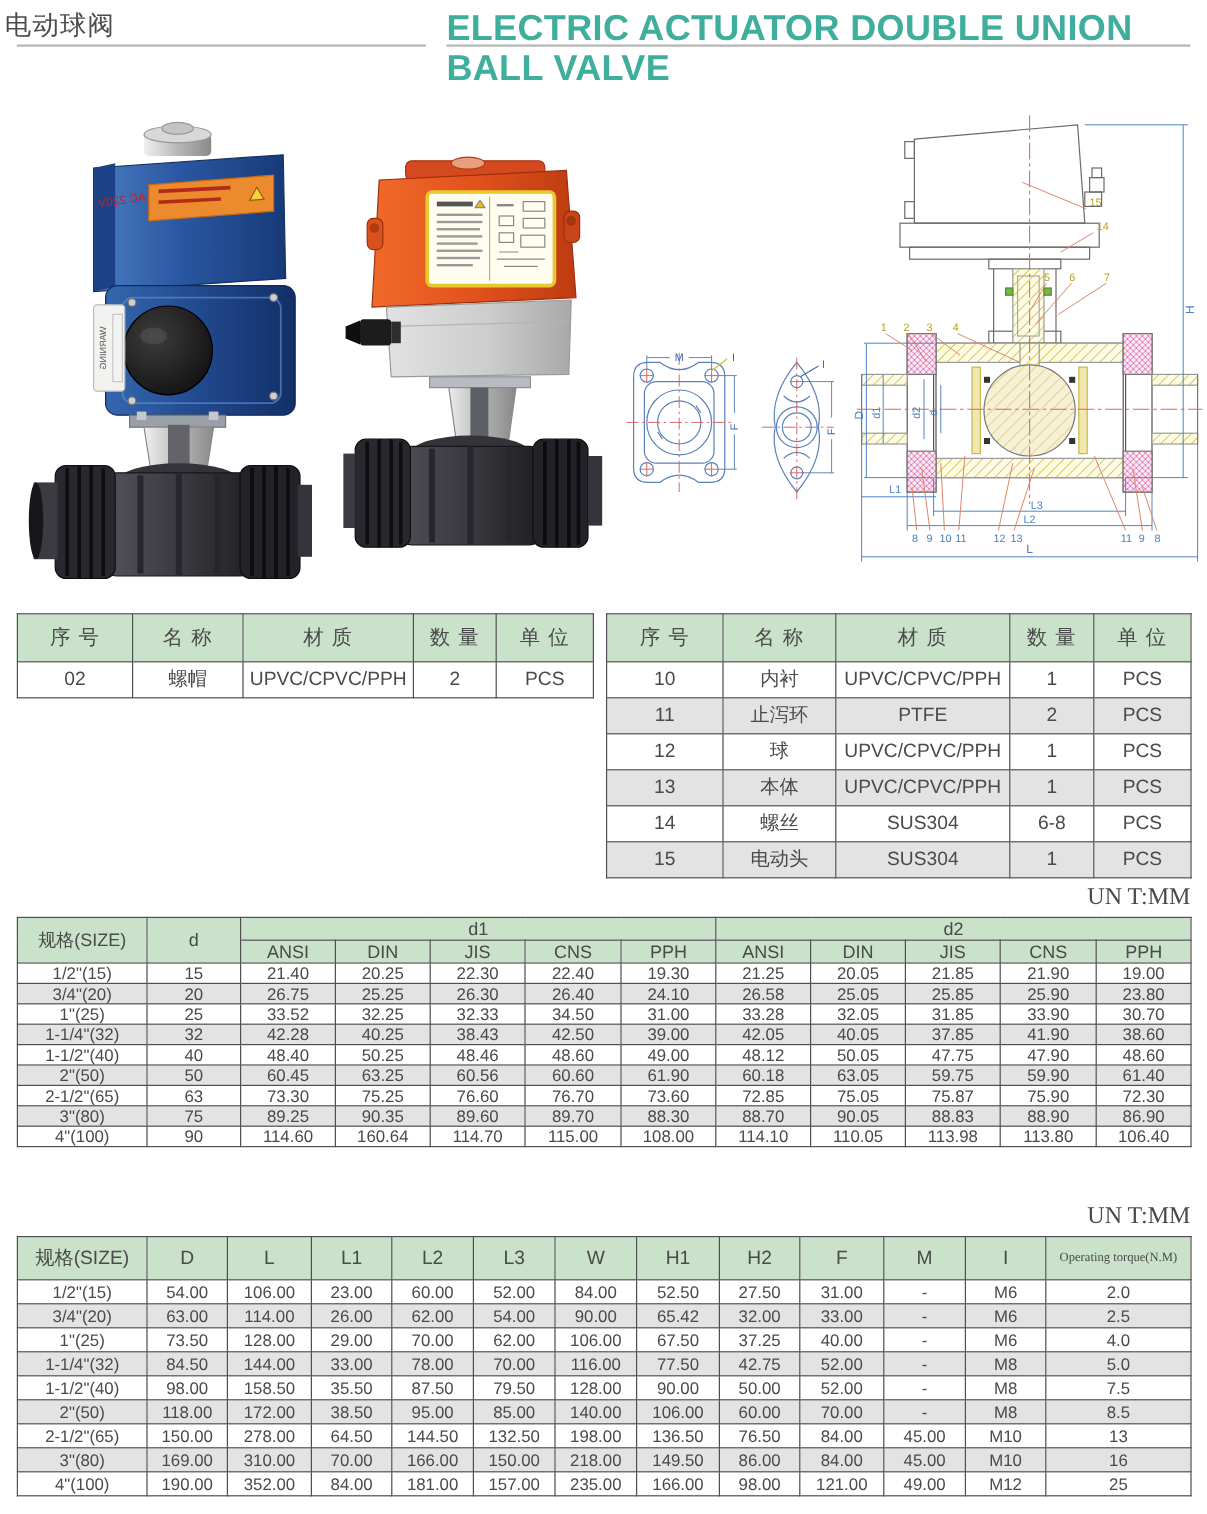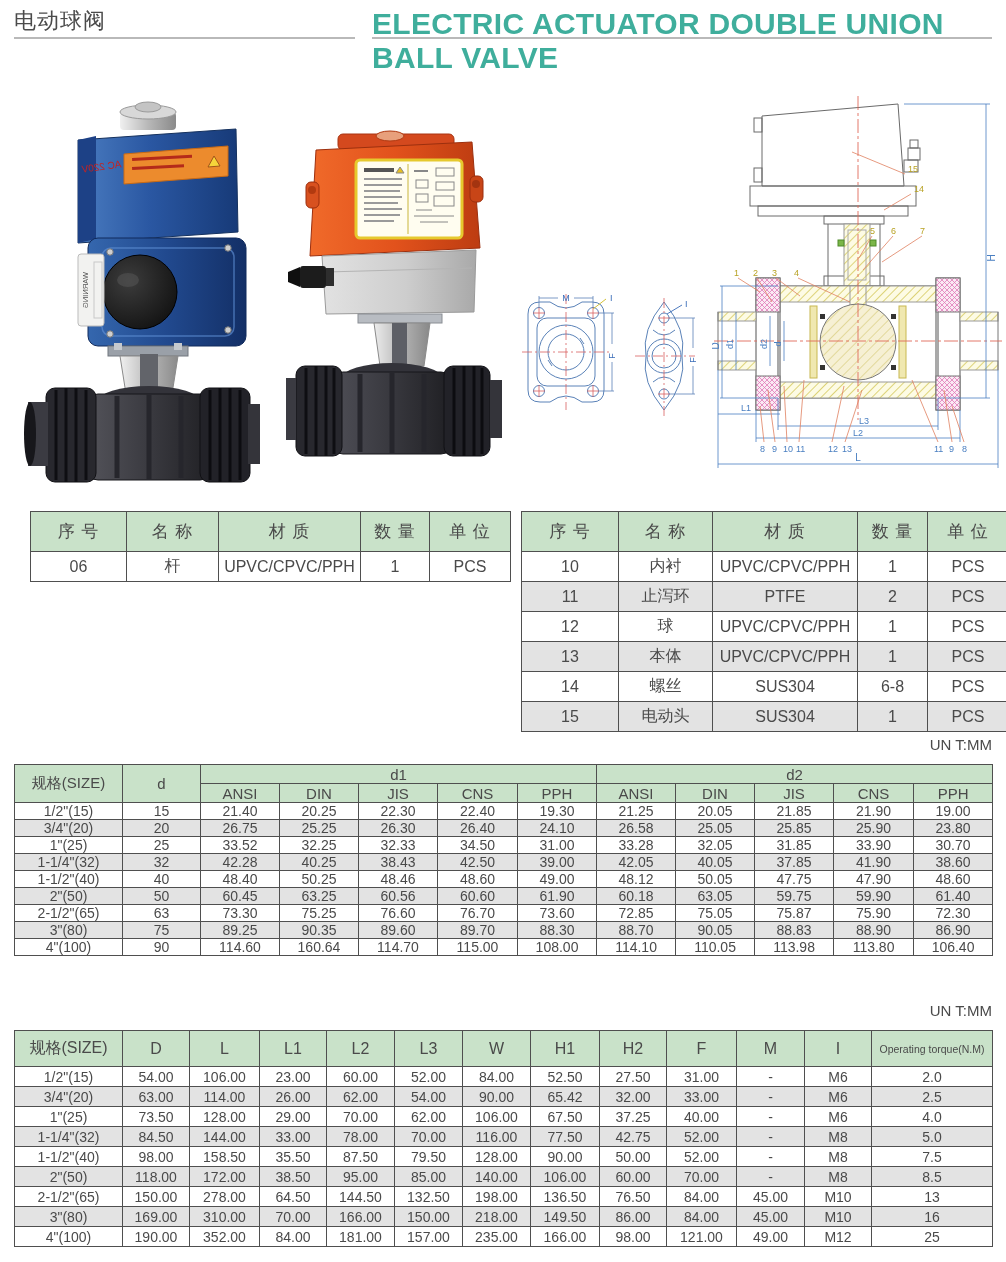--- a/index.html
+++ b/index.html
@@ -1,56 +1,56 @@
 <!DOCTYPE html>
 <html><head>
 <meta charset="utf-8">
 <style>
   * { margin:0; padding:0; box-sizing:border-box; }
   html,body { background:#ffffff; }
   body { font-family:"Liberation Sans", sans-serif; }
   .page { position:relative; width:1006px; height:1262px; background:#fff; overflow:hidden; }
 
   
-  .title-cn { position:absolute; left:14px; top:6px; font-size:22px; color:#4b4b4b; letter-spacing:1px; }
+  .title-cn { position:absolute; left:4px; top:6px; font-size:22px; color:#4b4b4b; letter-spacing:1px; }
   .title-en { position:absolute; left:372px; top:7px; font-size:30px; font-weight:600; color:#3fae9c; letter-spacing:0.3px; }
   .rule { position:absolute; top:37px; height:0; border-top:2px solid #b9b9b9; }
   .rule-cn { left:14px; width:341px; }
   .rule-en { left:372px; width:620px; }
 
   
   .gallery svg { position:absolute; }
 
   
   table { border-collapse:collapse; table-layout:fixed; position:absolute; background:#fff; }
   th, td { border:1px solid #4f4f4f; text-align:center; vertical-align:middle; color:#4a4a4a; overflow:hidden; white-space:nowrap; }
   th { background:#c9e2c9; font-weight:normal; }
   tr.alt td { background:#e3e3e3; }
 
   
-  .parts-table { width:480px; top:511px;margin-left:16px; }
+  .parts-table { width:480px; top:511px; }
   #parts-left  { left:14px; }
   #parts-right { left:505px; width:487px; }
   .parts-table th { height:40px; font-size:17px; letter-spacing:1px; }
   .parts-table td { height:30px; font-size:16px; }
 
   
-  .unit-note { position:absolute; right:14px; font-size:15px; color:#4a4a4a; }
+  .unit-note { position:absolute; right:14px; font-size:20px; color:#4a4a4a;font-family:Liberation Serif, serif; }
   #unit1 { top:736px; }
   #unit2 { top:1002px; }
 
   
   #dim1 { left:14px; top:764px; width:978px; }
   #dim1 th { height:19px; font-size:15px; padding:0; }
   #dim1 td { height:17px; font-size:14px; padding:0; }
 
   
   #dim2 { left:14px; top:1030px; width:978px; }
   #dim2 th { height:36px; font-size:16px; }
-  #dim2 th.small { font-size:10.5px; }
+  #dim2 th.small { font-size:10.5px;font-family:Liberation Serif, serif; }
   #dim2 td { height:20px; font-size:14px; }
 </style>
 </head>
 <body>
 
 <div class="page">
 
   <div class="title-cn">电动球阀</div>
   <div class="title-en">ELECTRIC ACTUATOR DOUBLE UNION BALL VALVE</div>
   <div class="rule rule-cn"></div>
@@ -381,24 +381,24 @@
         <tr>
           <th>序 号</th>
           <th>名 称</th>
           <th>材 质</th>
           <th>数 量</th>
           <th>单 位</th>
         </tr>
       </thead>
       <tbody>
         <tr>
-          <td>06</td>
-          <td>杆</td>
+          <td>02</td>
+          <td>螺帽</td>
           <td>UPVC/CPVC/PPH</td>
-          <td>1</td>
+          <td>2</td>
           <td>PCS</td>
         </tr>
       </tbody>
     </table>
 
   <table id="parts-right" class="parts-table">
     <colgroup>
         <col style="width:97px">
         <col style="width:94px">
         <col style="width:145px">

